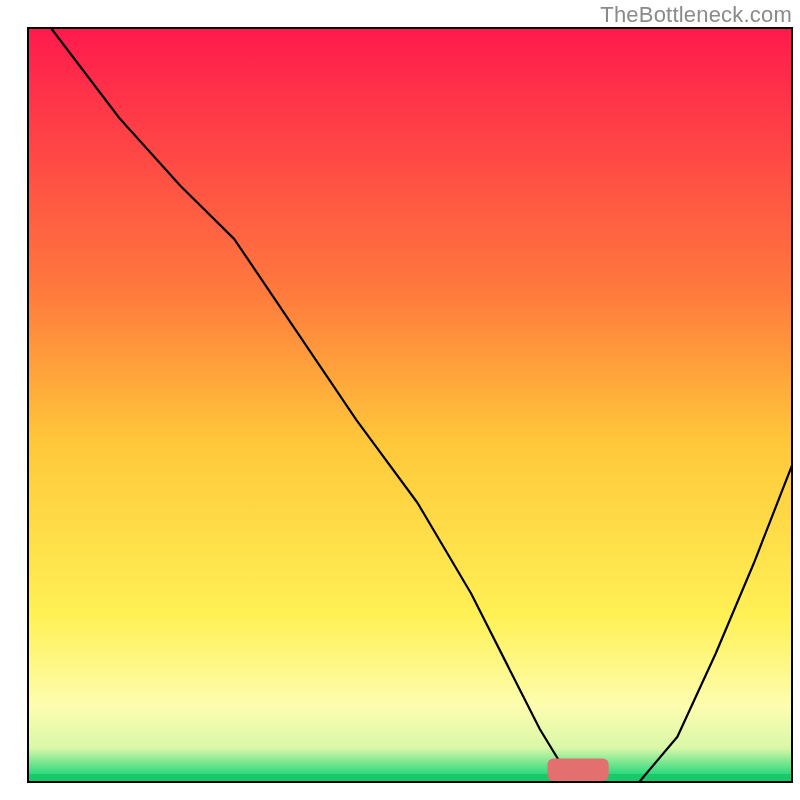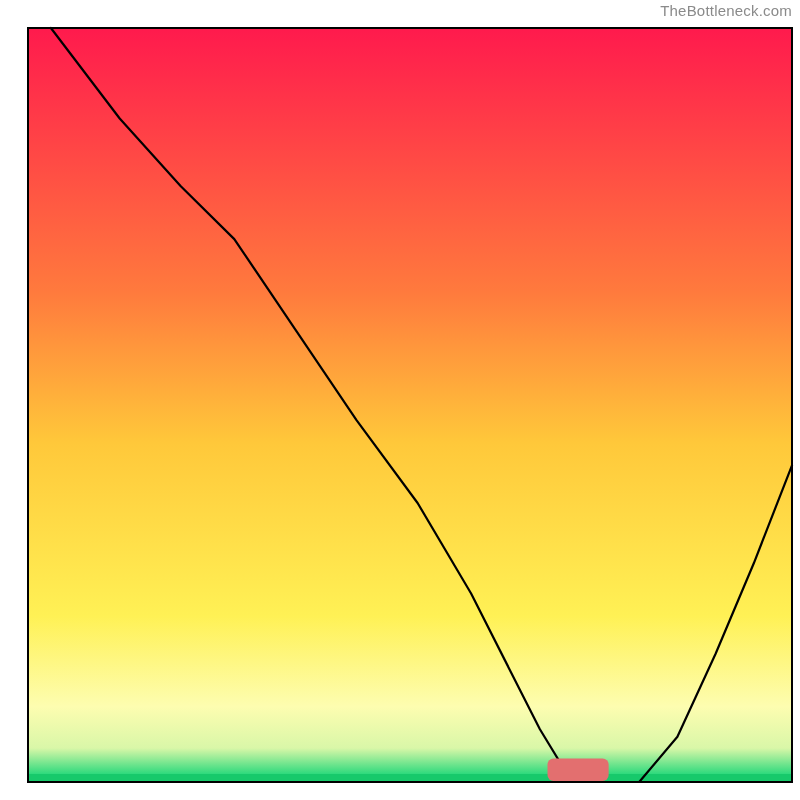--- a/index.html
+++ b/index.html
@@ -12,21 +12,21 @@
   }
   .canvas {
     position: relative;
     width: 800px;
     height: 800px;
   }
   .watermark {
     position: absolute;
     top: 2px;
     right: 8px;
-    font-size: 15px;
+    font-size: 22px;
     color: #8a8a8a;
     font-weight: 500;
     letter-spacing: 0.2px;
   }
   svg {
     display: block;
   }
 </style>
 </head>
 <body>

